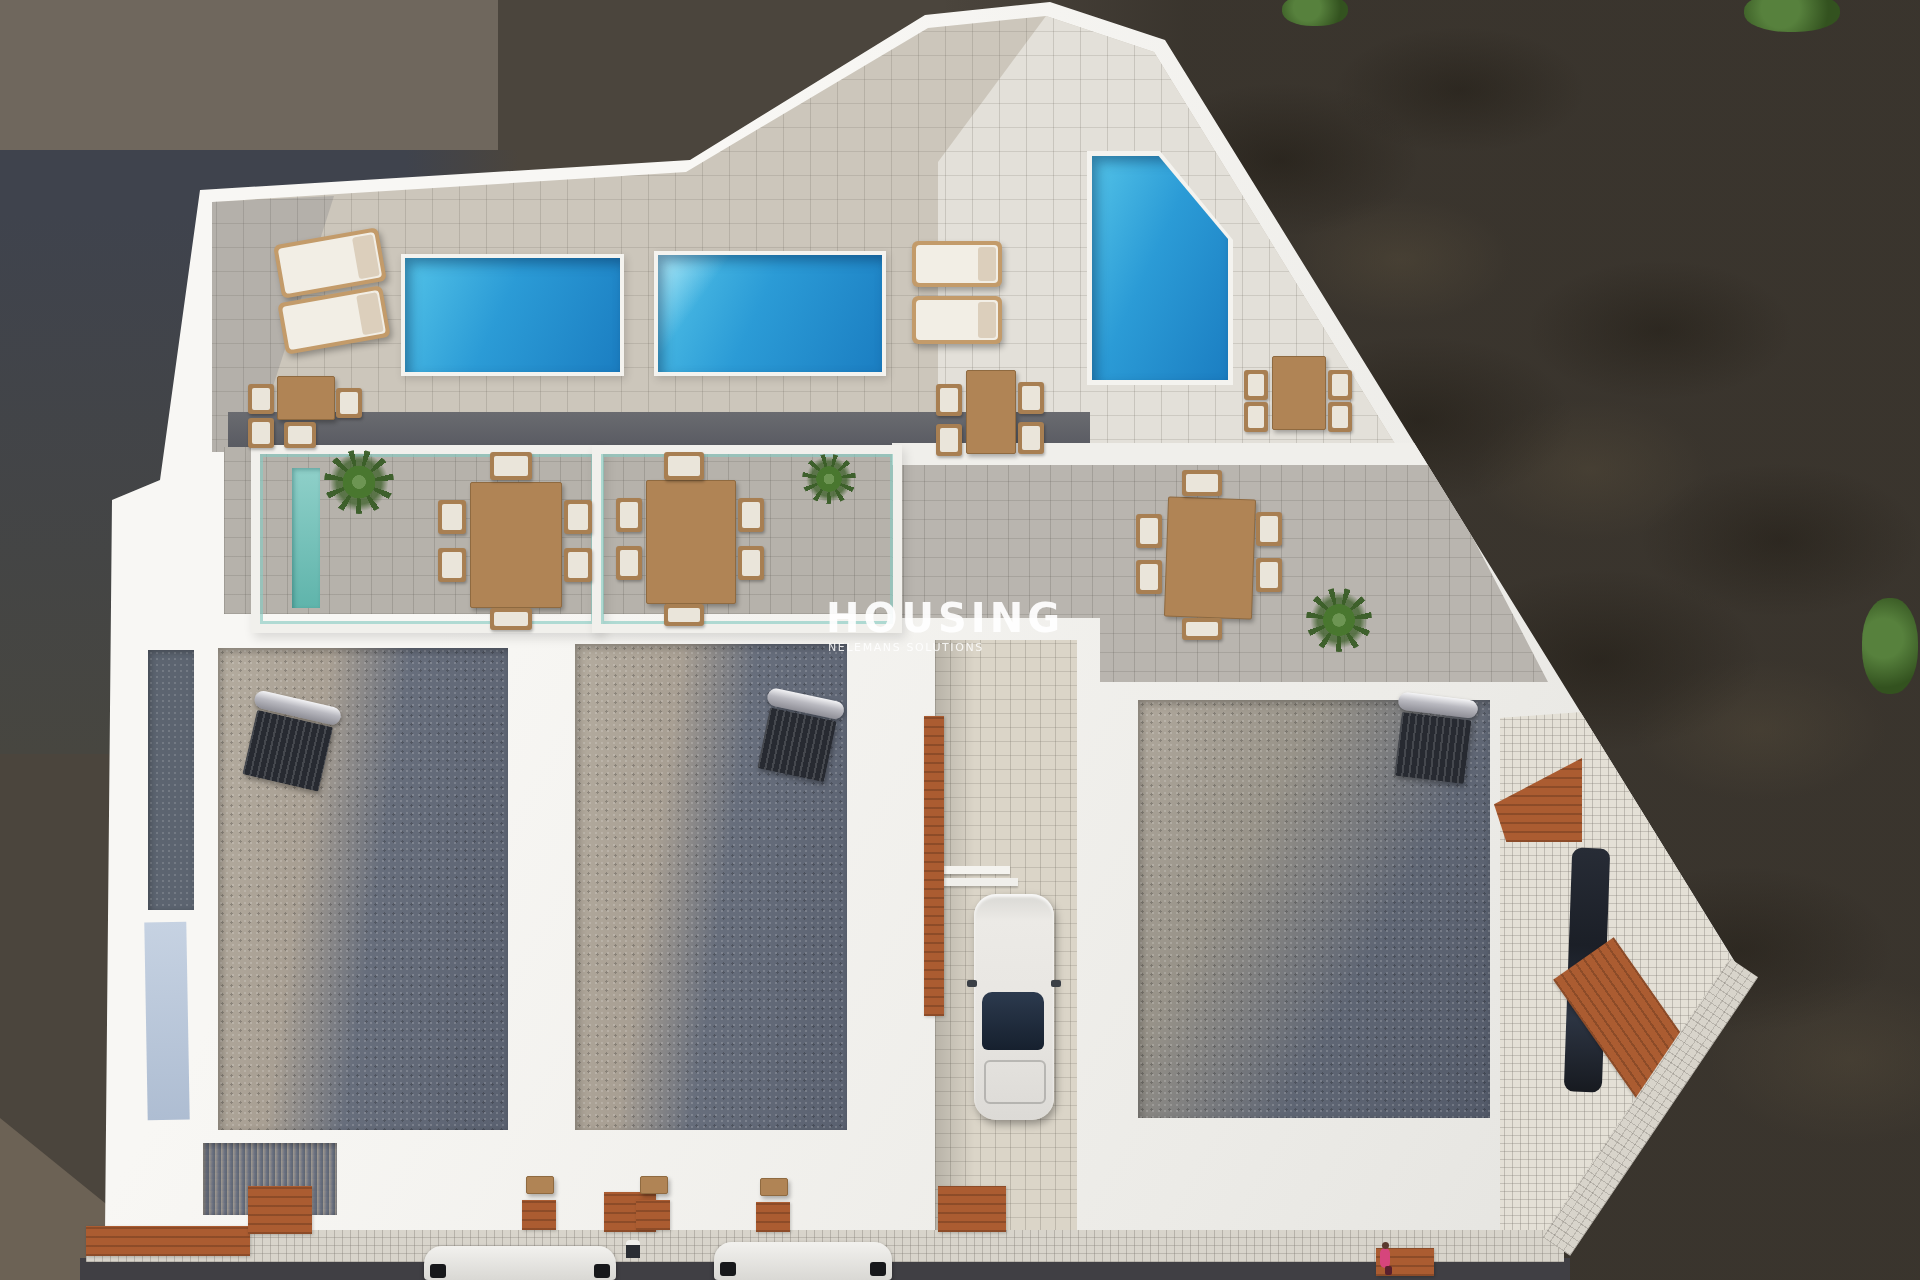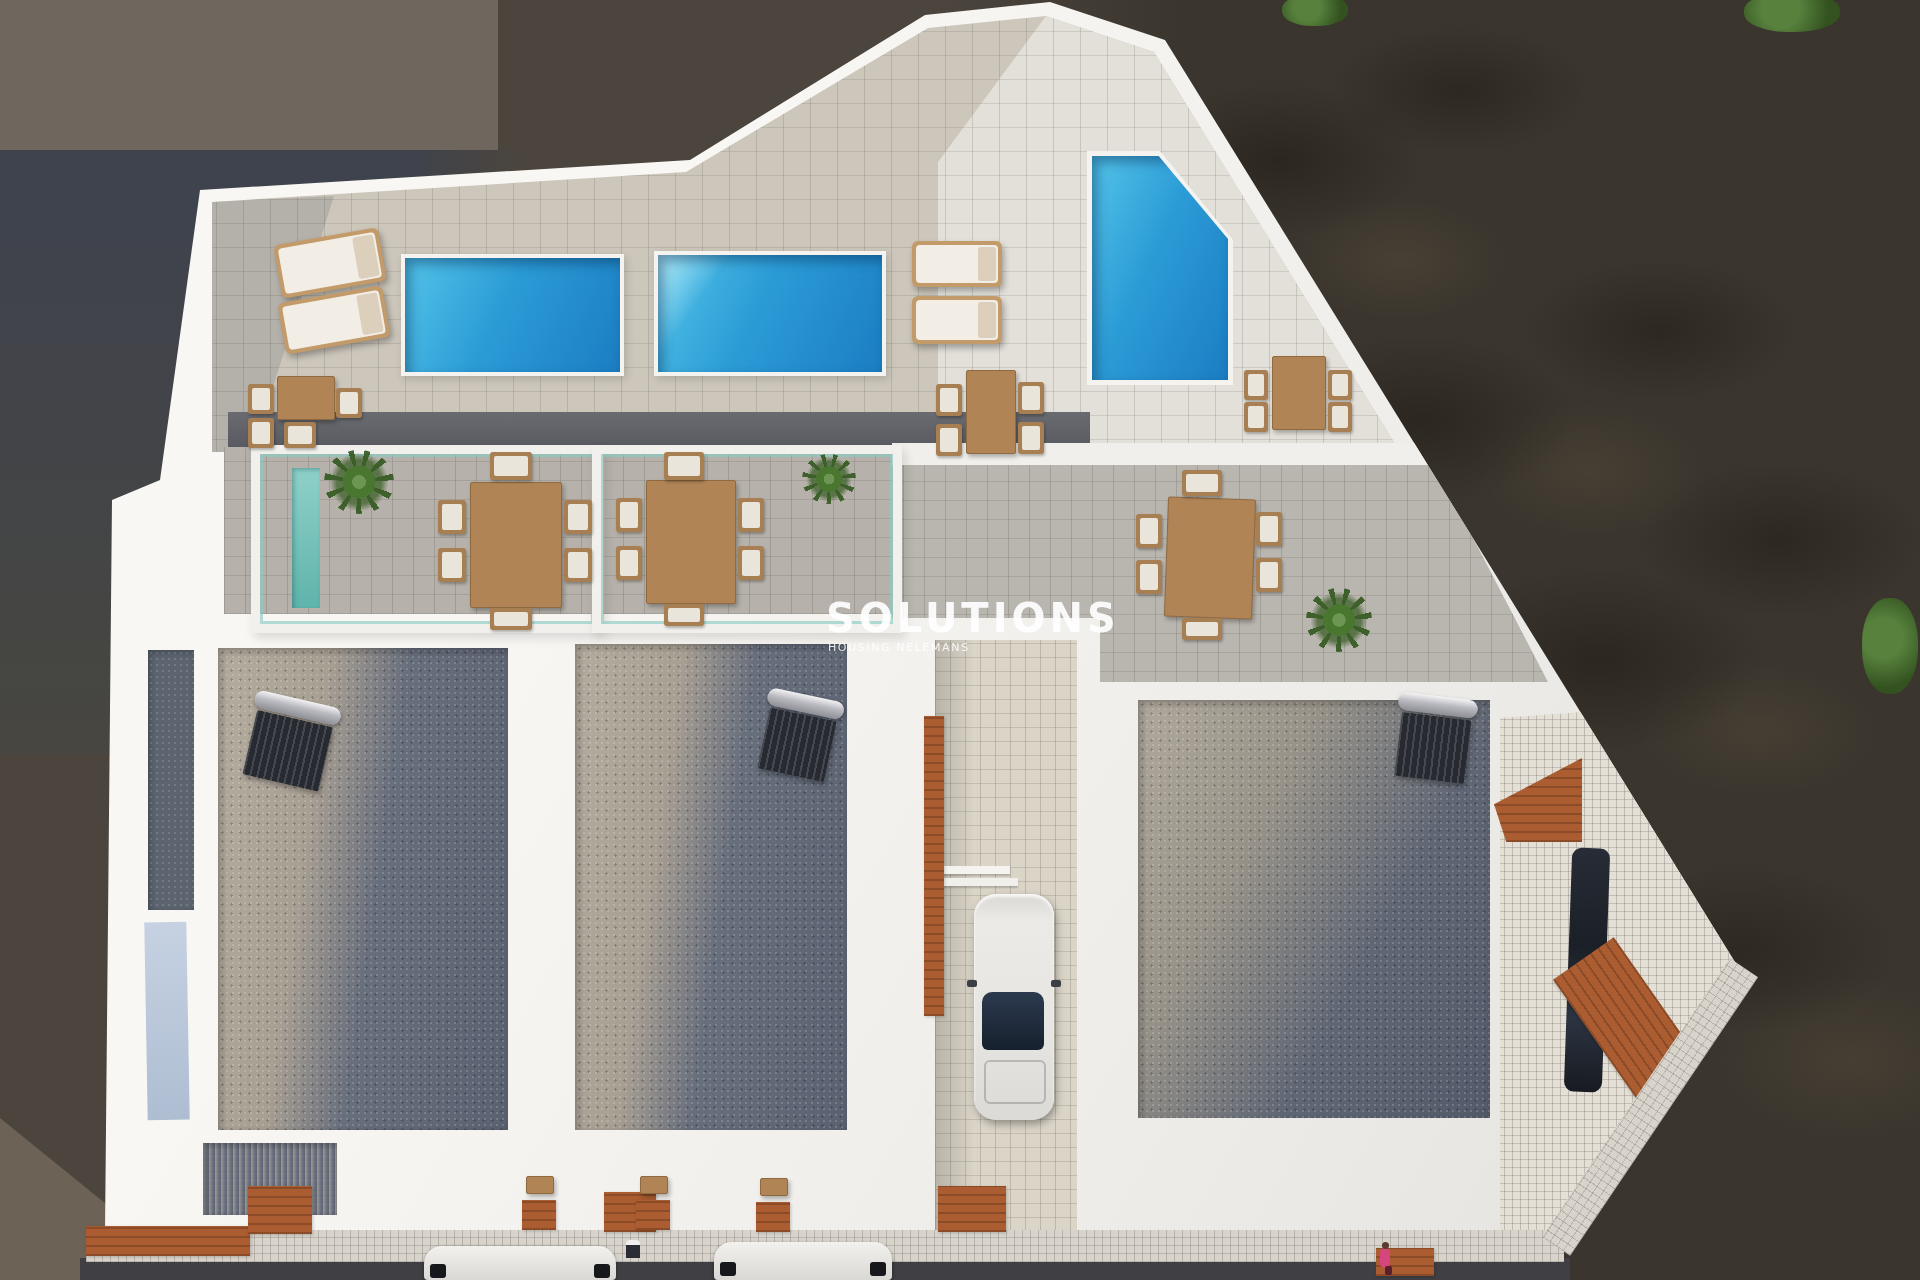--- a/index.html
+++ b/index.html
@@ -283,17 +283,17 @@
     <div class="abs" style="left:2px;top:6px;width:10px;height:20px;background:#d6457c;border-radius:5px;"></div>
     <div class="abs" style="left:4px;top:0;width:7px;height:7px;background:#5b3a2e;border-radius:50%;"></div>
     <div class="abs" style="left:7px;top:24px;width:7px;height:9px;background:#5a1f2e;border-radius:2px;"></div>
   </div>
 
   <div class="bush" style="left:1282px;top:-6px;width:66px;height:32px;"></div>
   <div class="bush" style="left:1744px;top:-8px;width:96px;height:40px;"></div>
   <div class="bush" style="left:1862px;top:598px;width:56px;height:96px;"></div>
 
   <div id="wm">
-    <div class="t">SOLUTIONS</div>
-    <div class="s">HOUSING NELEMANS</div>
+    <div class="t">HOUSING</div>
+    <div class="s">NELEMANS SOLUTIONS</div>
   </div>
 
 </div>
 
 </body></html>

